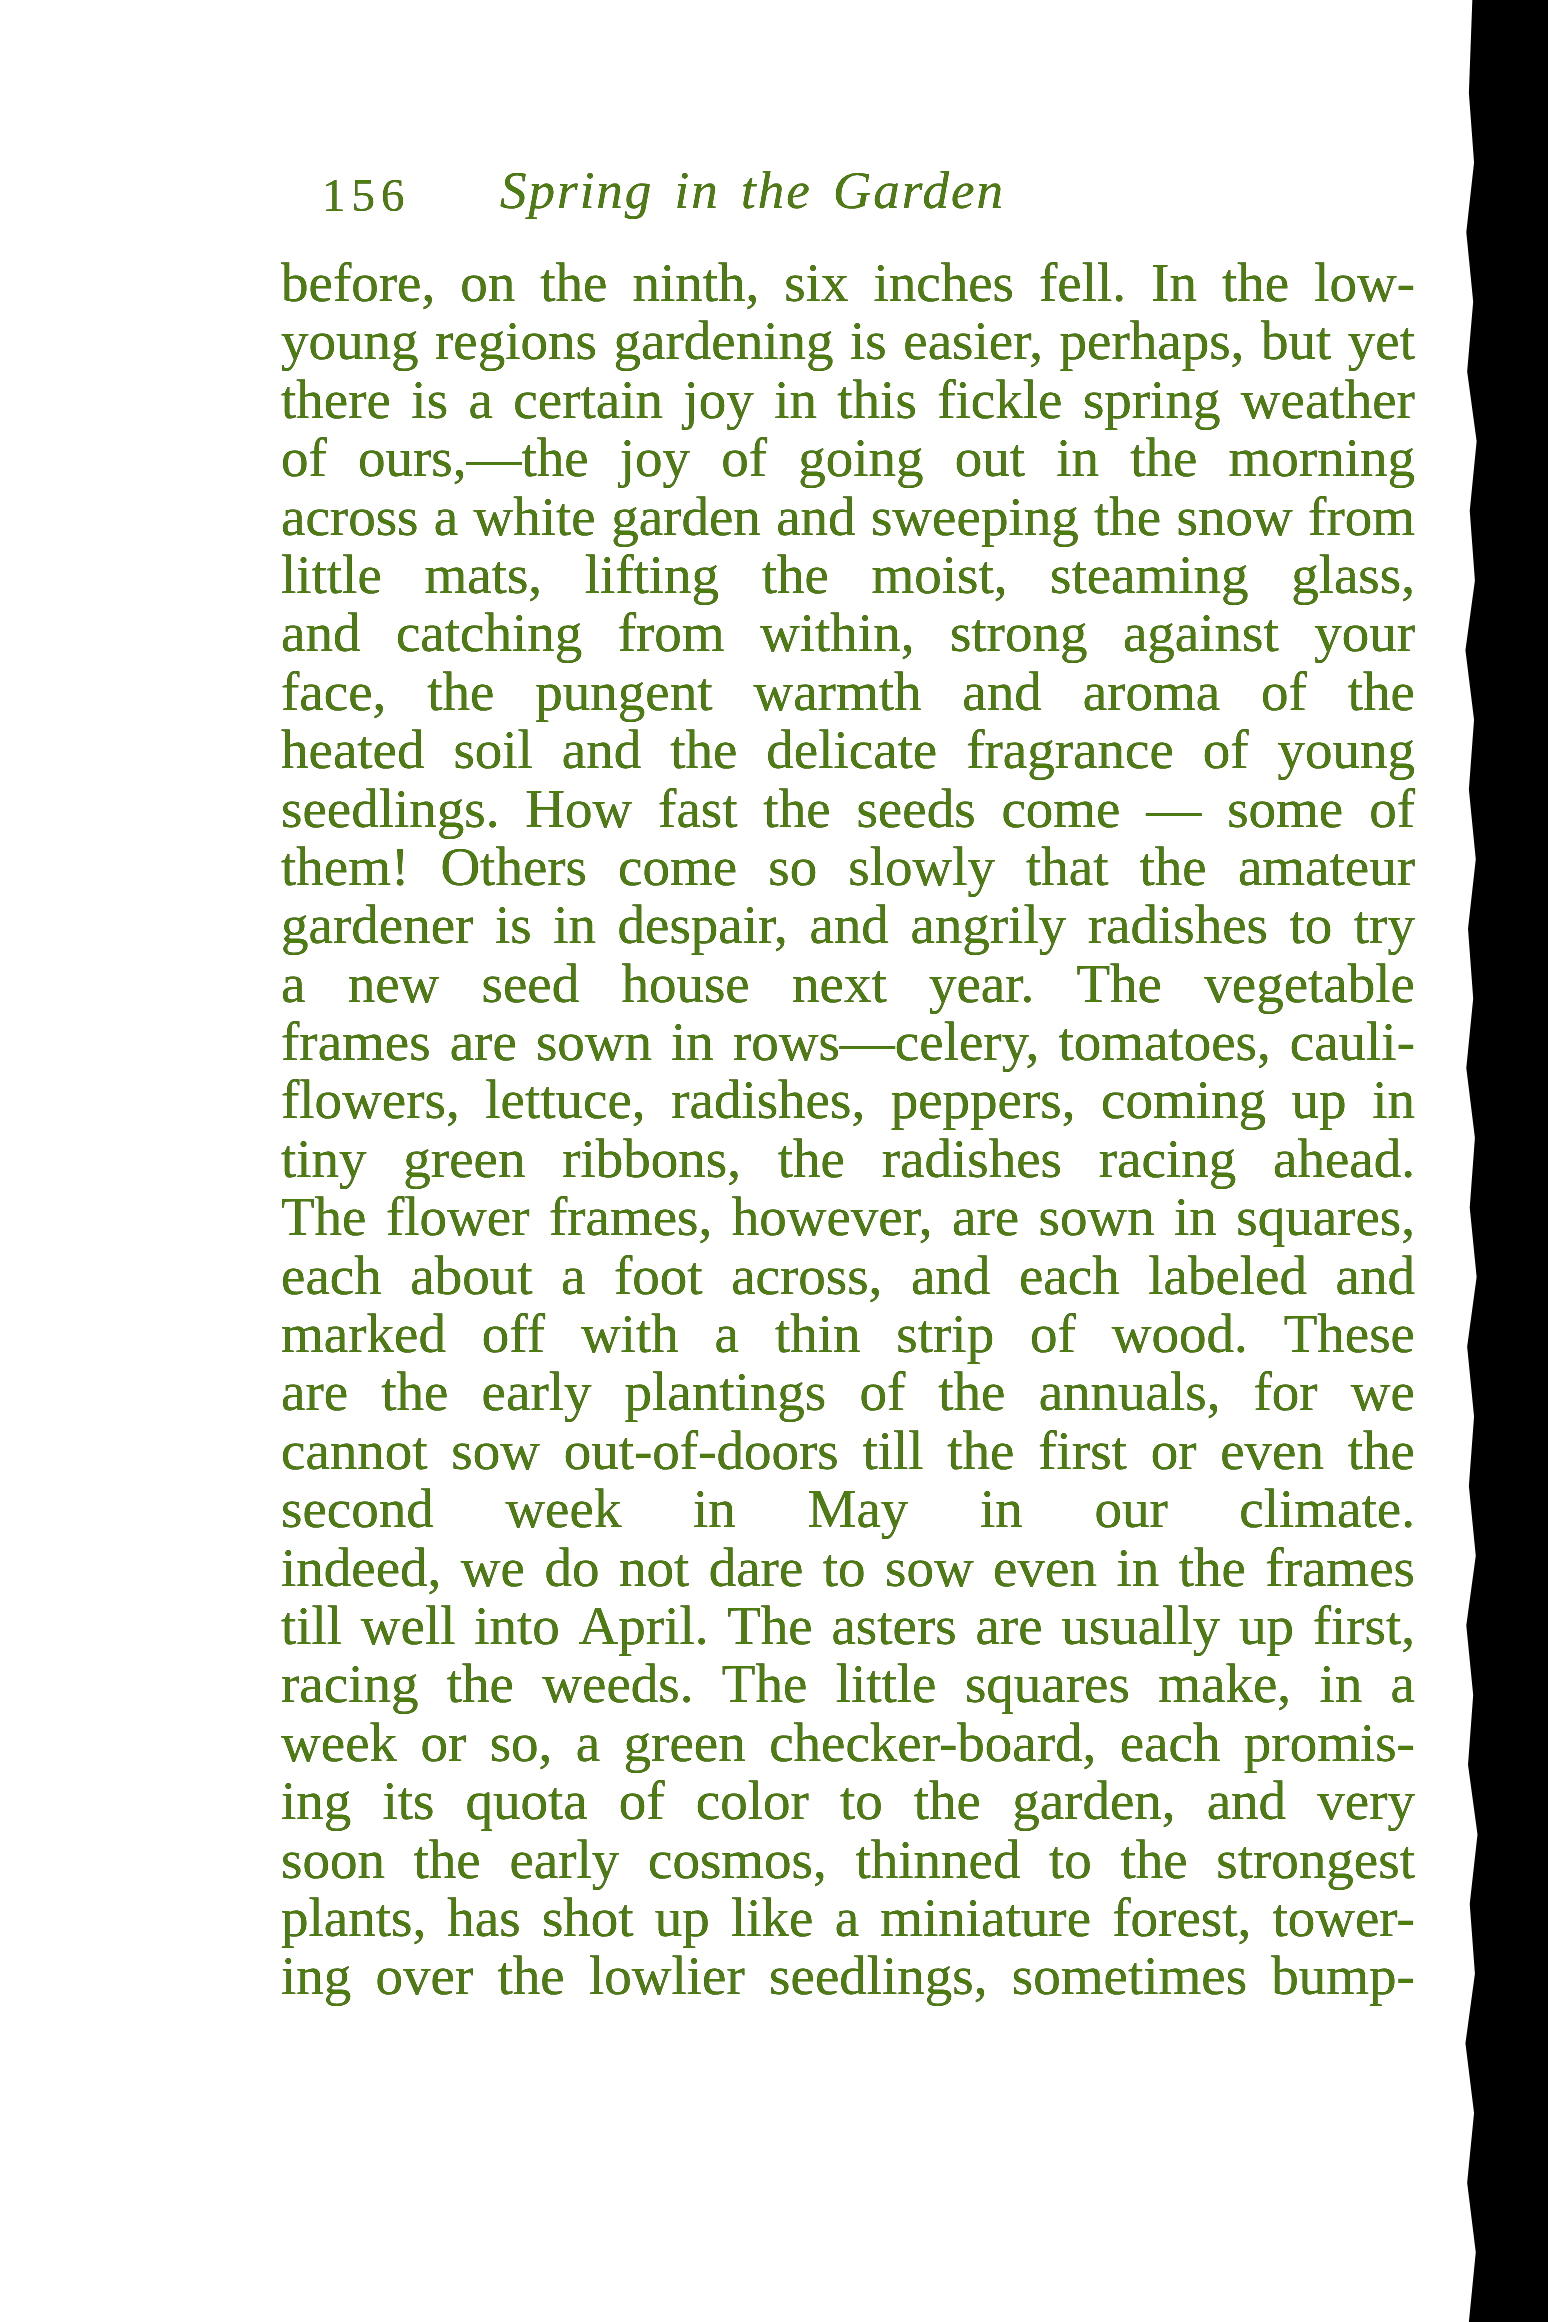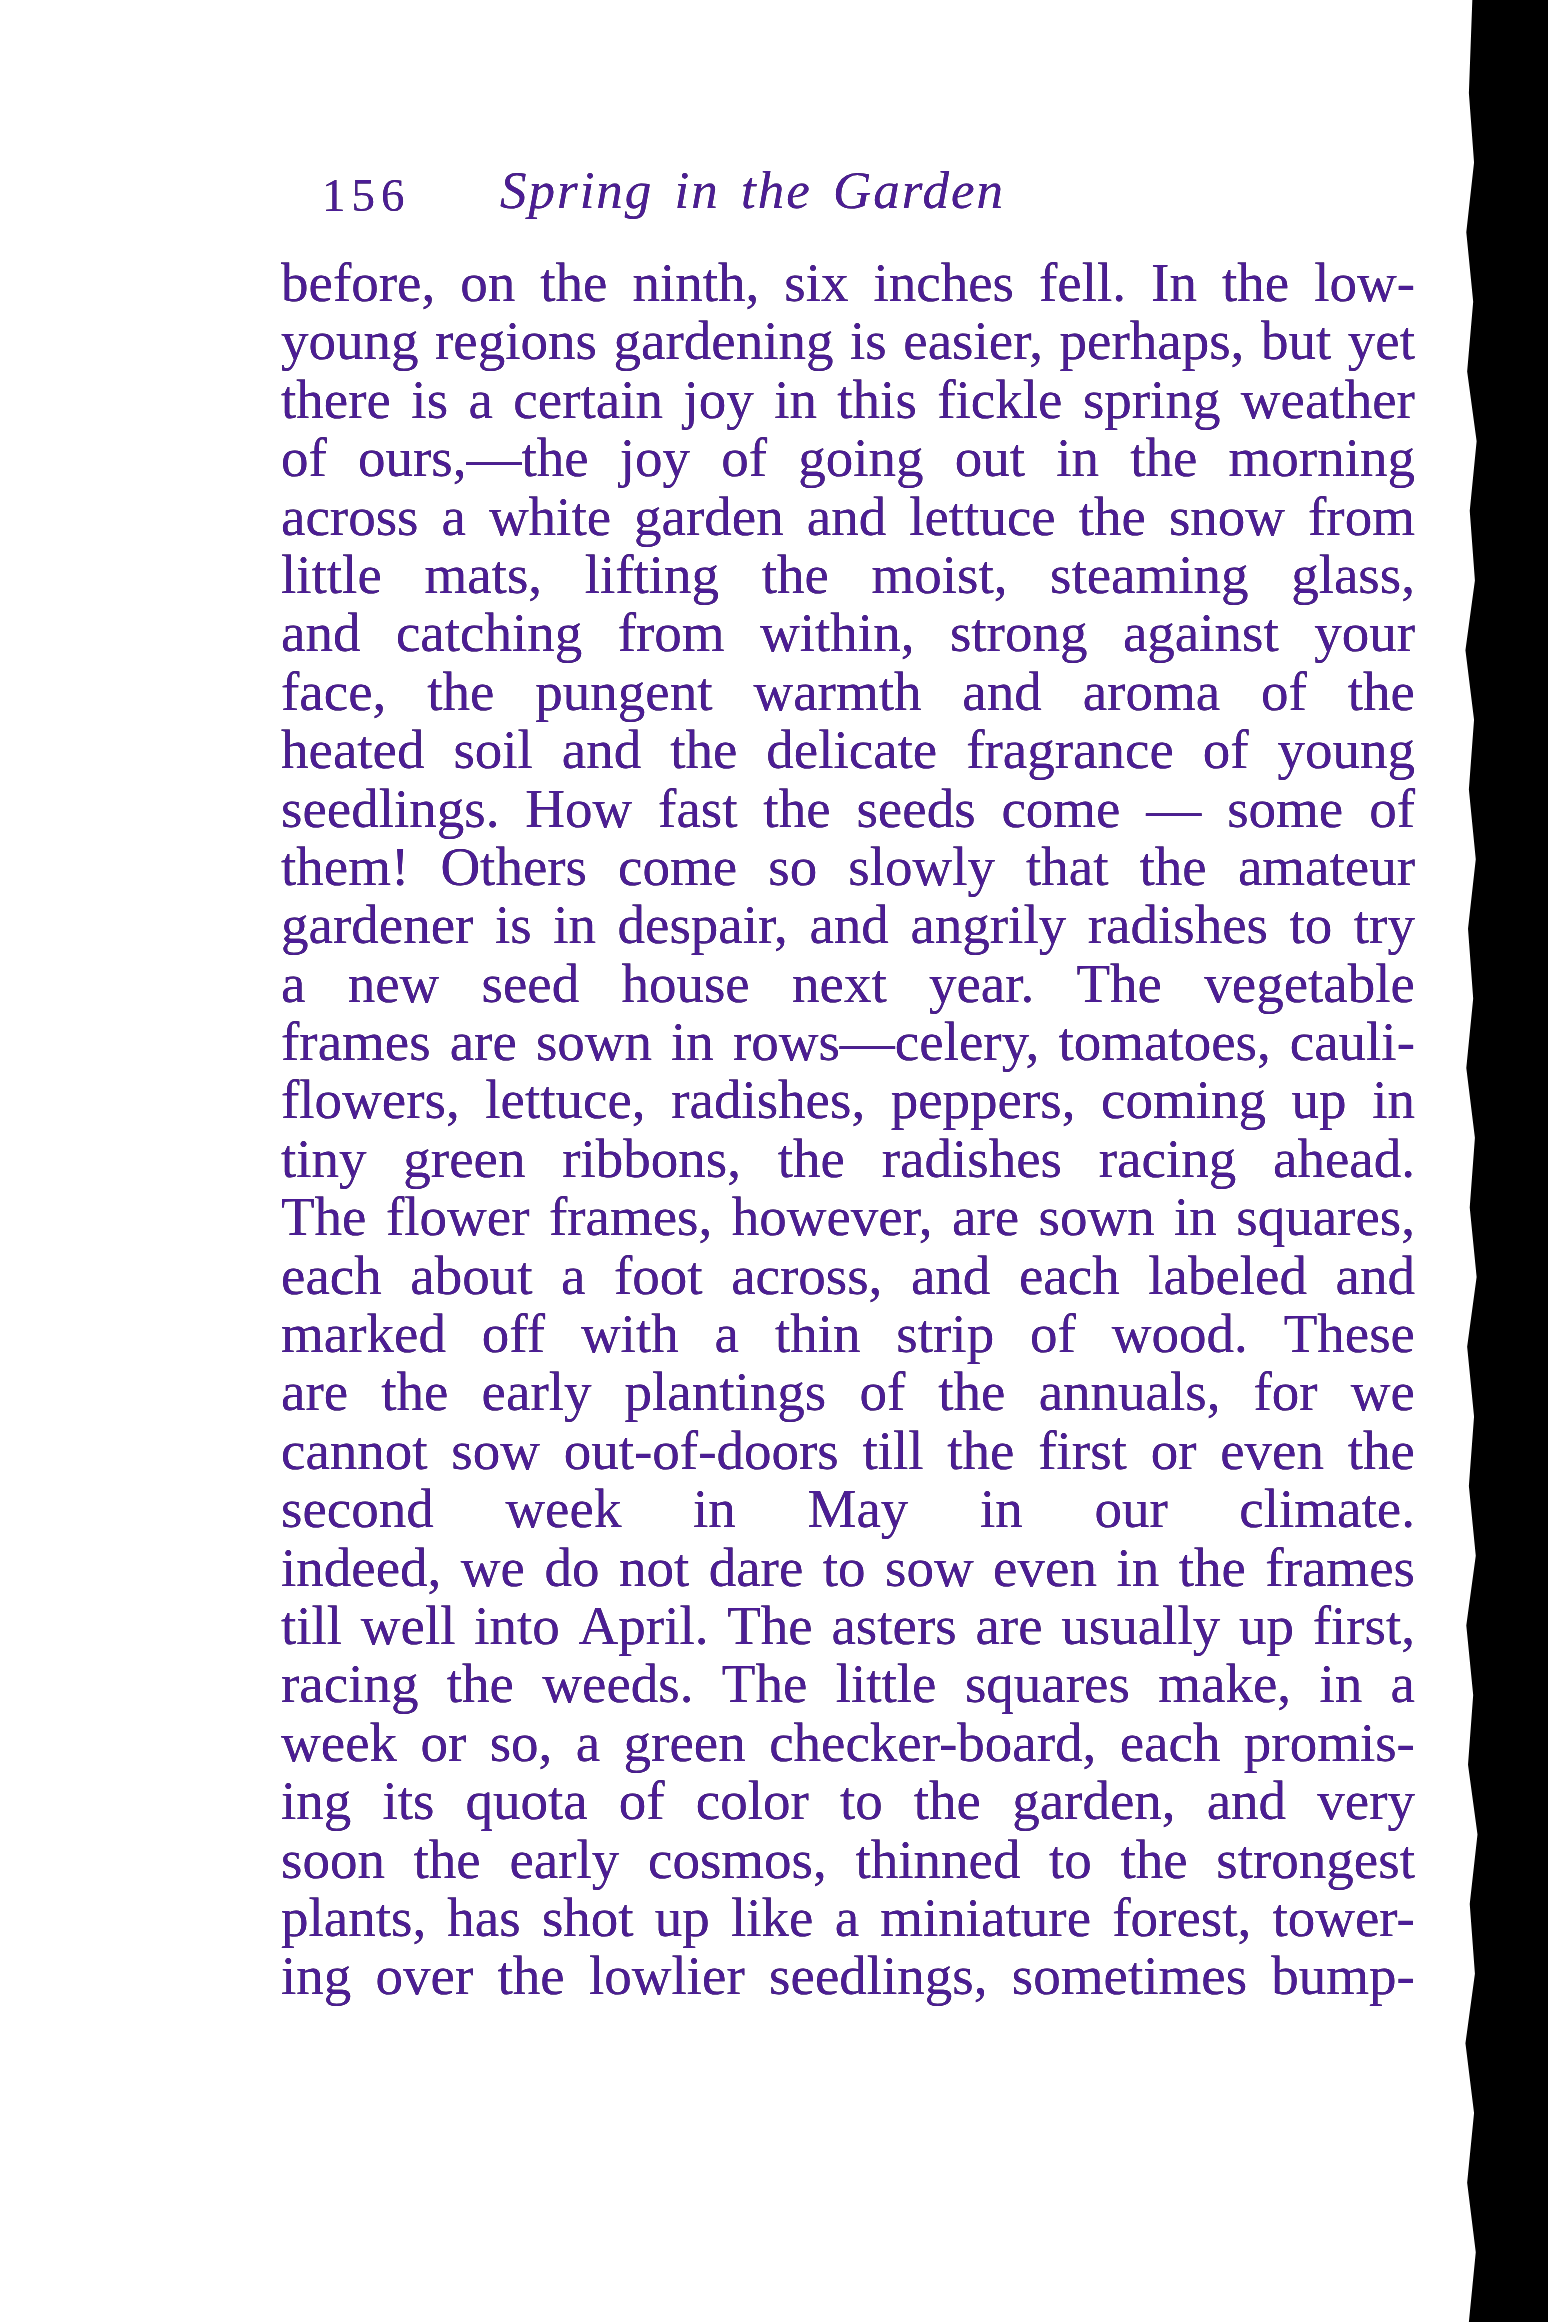--- a/index.html
+++ b/index.html
@@ -7,21 +7,21 @@
     padding: 0;
     background: #ffffff;
   }
   .page {
     position: relative;
     width: 1548px;
     height: 2322px;
     background: #ffffff;
     overflow: hidden;
     font-family: "Liberation Serif", serif;
-    color: #4c1d95;
+    color: #4d7c0f;
   }
   
   .folio {
     position: absolute;
     left: 322px;
     top: 172px;
     font-size: 47px;
     letter-spacing: 6px;
     line-height: 1;
     text-shadow: 0 0 0.5px rgba(0,0,0,0.9);
@@ -76,21 +76,21 @@
 <body>
 
 <div class="page">
   <div class="folio">156</div>
   <div class="running-title">Spring in the Garden</div>
   <div class="text-block">
       <div class="line"><span>before,</span><span>on</span><span>the</span><span>ninth,</span><span>six</span><span>inches</span><span>fell.</span><span>In</span><span>the</span><span>low-</span></div>
       <div class="line"><span>young</span><span>regions</span><span>gardening</span><span>is</span><span>easier,</span><span>perhaps,</span><span>but</span><span>yet</span></div>
       <div class="line"><span>there</span><span>is</span><span>a</span><span>certain</span><span>joy</span><span>in</span><span>this</span><span>fickle</span><span>spring</span><span>weather</span></div>
       <div class="line"><span>of</span><span>ours,—the</span><span>joy</span><span>of</span><span>going</span><span>out</span><span>in</span><span>the</span><span>morning</span></div>
-      <div class="line"><span>across</span><span>a</span><span>white</span><span>garden</span><span>and</span><span>lettuce</span><span>the</span><span>snow</span><span>from</span></div>
+      <div class="line"><span>across</span><span>a</span><span>white</span><span>garden</span><span>and</span><span>sweeping</span><span>the</span><span>snow</span><span>from</span></div>
       <div class="line"><span>little</span><span>mats,</span><span>lifting</span><span>the</span><span>moist,</span><span>steaming</span><span>glass,</span></div>
       <div class="line"><span>and</span><span>catching</span><span>from</span><span>within,</span><span>strong</span><span>against</span><span>your</span></div>
       <div class="line"><span>face,</span><span>the</span><span>pungent</span><span>warmth</span><span>and</span><span>aroma</span><span>of</span><span>the</span></div>
       <div class="line"><span>heated</span><span>soil</span><span>and</span><span>the</span><span>delicate</span><span>fragrance</span><span>of</span><span>young</span></div>
       <div class="line"><span>seedlings.</span><span>How</span><span>fast</span><span>the</span><span>seeds</span><span>come</span><span>—</span><span>some</span><span>of</span></div>
       <div class="line"><span>them!</span><span>Others</span><span>come</span><span>so</span><span>slowly</span><span>that</span><span>the</span><span>amateur</span></div>
       <div class="line"><span>gardener</span><span>is</span><span>in</span><span>despair,</span><span>and</span><span>angrily</span><span>radishes</span><span>to</span><span>try</span></div>
       <div class="line"><span>a</span><span>new</span><span>seed</span><span>house</span><span>next</span><span>year.</span><span>The</span><span>vegetable</span></div>
       <div class="line"><span>frames</span><span>are</span><span>sown</span><span>in</span><span>rows—celery,</span><span>tomatoes,</span><span>cauli-</span></div>
       <div class="line"><span>flowers,</span><span>lettuce,</span><span>radishes,</span><span>peppers,</span><span>coming</span><span>up</span><span>in</span></div>

